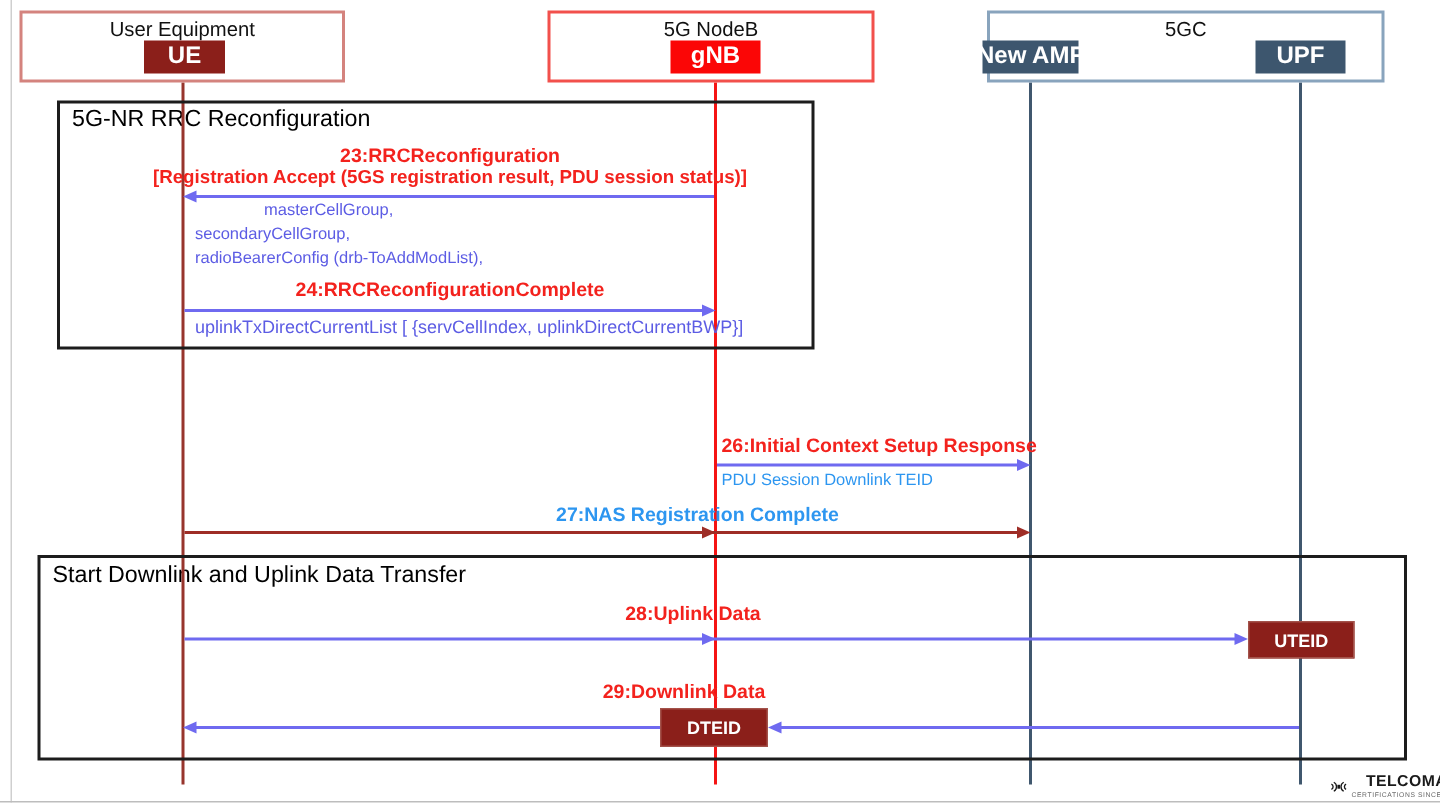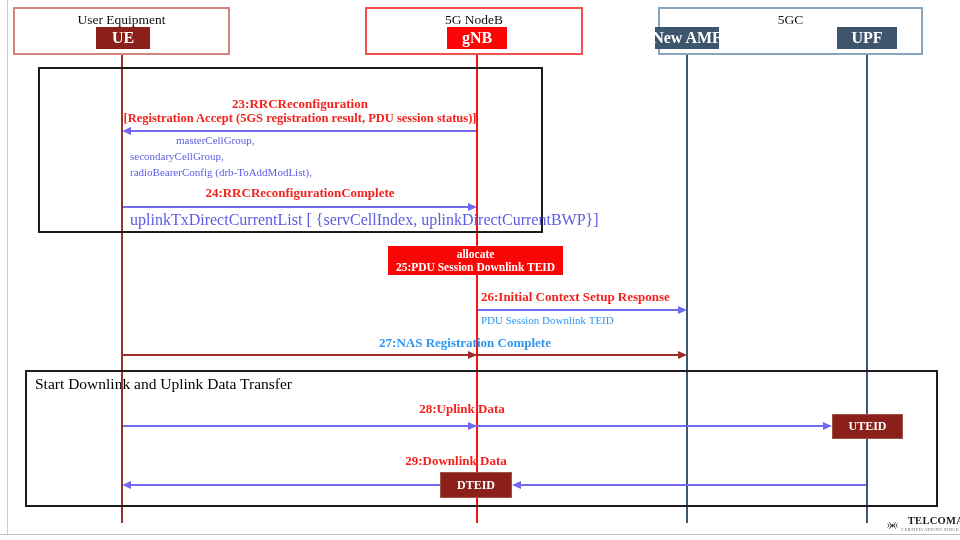--- a/index.html
+++ b/index.html
@@ -9,21 +9,21 @@
     --maroon-line:#97352d;
     --violet:#6f6af0;
     --param-violet:#5c5ce4;
     --info-blue:#2d96f0;
     --slate:#3d566e;
     --frame-black:#1c1c1c;
   }
   *{margin:0;padding:0;box-sizing:border-box;}
   html,body{width:960px;height:540px;}
   body{font-family:"Liberation Sans", sans-serif;background:#ffffff;overflow:hidden;}
-  #stage{position:relative;width:960px;height:436px;background:#fff;font-family:Liberation Serif, serif;}
+  #stage{position:relative;width:960px;height:436px;background:#fff;}
 
   .abs{position:absolute;white-space:nowrap;}
 
   
   .edge-left{left:7px;top:0;width:1px;height:535px;background:#cfcfcf;z-index:0;}
   .edge-bottom{left:0;top:534px;width:960px;height:1px;background:#bdbdbd;z-index:0;}
 
   
   .group{border:2px solid;background:#fff;z-index:2;}
   .group-title{width:100%;text-align:center;font-size:13.5px;font-weight:500;color:#111;margin-top:3px;}
@@ -105,38 +105,35 @@
   </div>
   <div class="abs badge" id="gnb-badge">gNB</div>
 
   <div class="abs group" id="core-group">
     <div class="group-title">5GC</div>
   </div>
   <div class="abs badge" id="amf-badge">New AMF</div>
   <div class="abs badge" id="upf-badge">UPF</div>
 
   <div class="abs frame" id="rrc-frame"></div>
+  <div class="frame-title" id="rrc-title">5G-NR RRC Reconfiguration</div>
 
   <div class="abs msg center" style="left:100px;top:96px;width:400px;">23:RRCReconfiguration</div>
   <div class="abs msg center" style="left:95px;top:111px;width:410px;font-size:12.5px;">[Registration Accept (5GS registration result, PDU session status)]</div>
   <div class="abs aline violet" style="left:126px;top:130px;width:350px;"></div>
   <div class="abs ah ah-l violet" style="left:122px;top:127px;"></div>
   <div class="abs param" style="left:130px;top:134px;padding-left:46px;">masterCellGroup,</div>
   <div class="abs param" style="left:130px;top:150px;">secondaryCellGroup,</div>
   <div class="abs param" style="left:130px;top:166px;">radioBearerConfig (drb-ToAddModList),</div>
 
   <div class="abs msg center" style="left:100px;top:185px;width:400px;">24:RRCReconfigurationComplete</div>
   <div class="abs aline violet" style="left:123px;top:206px;width:346px;"></div>
   <div class="abs ah ah-r violet" style="left:468px;top:203px;"></div>
-  <div class="abs param" style="left:130px;top:211px;font-size:16px;">uplinkTxDirectCurrentList [ {servCellIndex, uplinkDirectCurrentBWP}]</div>
+  <div class="abs param" style="left:130px;top:211px;font-size:12px;">uplinkTxDirectCurrentList [ {servCellIndex, uplinkDirectCurrentBWP}]</div>
 
-  <div class="abs" id="alloc-box">
-    <div>allocate</div>
-    <div>25:PDU Session Downlink TEID</div>
-  </div>
 
   <div class="abs msg" style="left:481px;top:289px;">26:Initial Context Setup Response</div>
   <div class="abs aline violet" style="left:478px;top:309px;width:202px;"></div>
   <div class="abs ah ah-r violet" style="left:678px;top:306px;"></div>
   <div class="abs param blue-txt" style="left:481px;top:314px;">PDU Session Downlink TEID</div>
 
   <div class="abs msg center blue-txt" style="left:345px;top:335px;width:240px;">27:NAS Registration Complete</div>
   <div class="abs aline darkred" style="left:123px;top:354px;width:556px;"></div>
   <div class="abs ah ah-r darkred" style="left:468px;top:351px;"></div>
   <div class="abs ah ah-r darkred" style="left:678px;top:351px;"></div>

